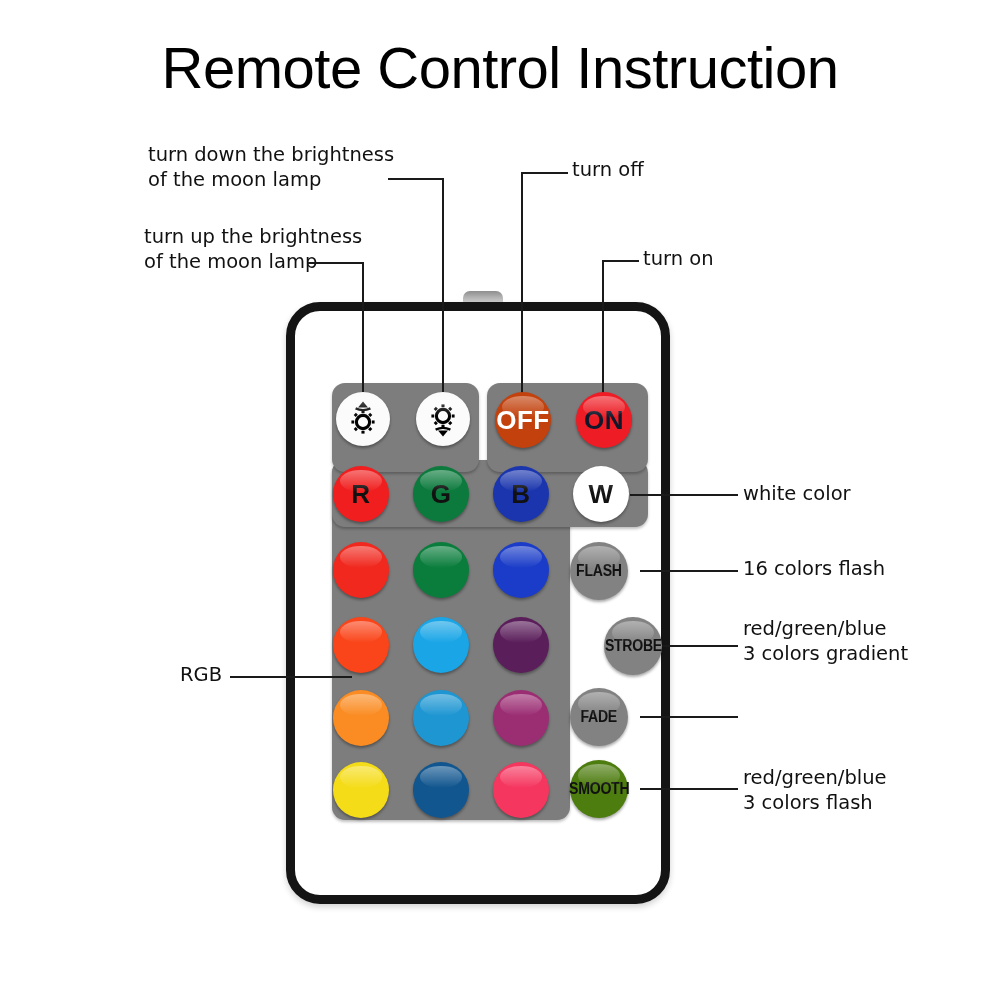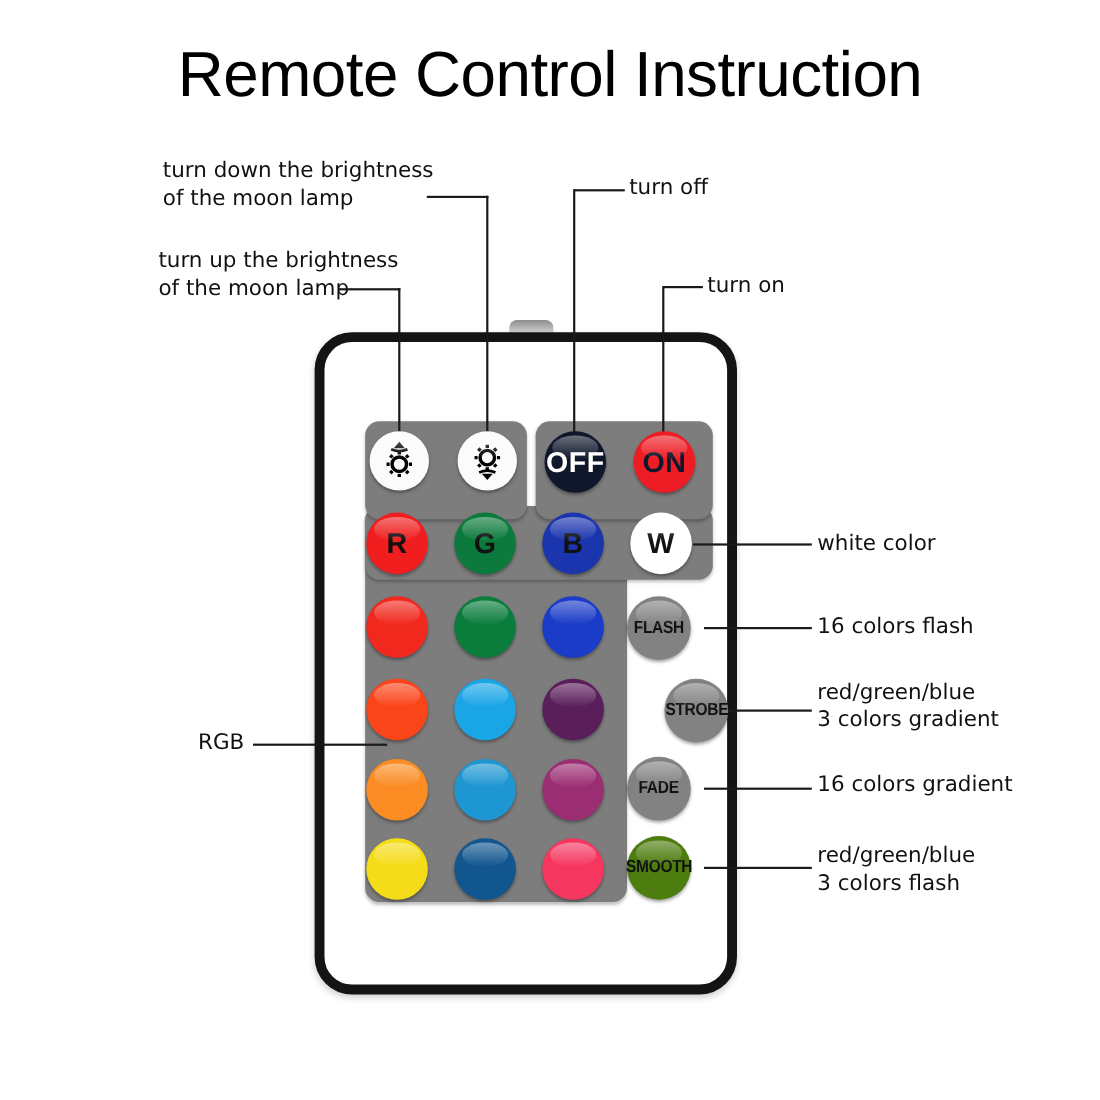--- a/index.html
+++ b/index.html
@@ -99,21 +99,20 @@
 
   <div class="callout right" style="left:643px;top:246px;">turn on</div>
 
   <div class="callout right" style="left:743px;top:481px;">white color</div>
 
   <div class="callout right" style="left:743px;top:556px;">16 colors flash</div>
 
   <div class="callout right" style="left:743px;top:616px;">red/green/blue
 3 colors gradient</div>
 
-  <div class="callout right" style="left:743px;top:700px;">16 colors gradient</div>
 
   <div class="callout right" style="left:743px;top:765px;">red/green/blue
 3 colors flash</div>
 
   <div class="callout" style="left:180px;top:662px;">RGB</div>
 
   <div class="ln h connector-top" style="left:388px;top:178px;width:56px;"></div>
   <div class="ln v connector-top" style="left:442px;top:178px;height:232px;"></div>
 
   <div class="ln h connector-top" style="left:308px;top:262px;width:56px;"></div>
@@ -175,21 +174,21 @@
           <line x1="11.8" y1="25.2" x2="13.8" y2="23.2"></line>
           <line x1="8.4" y1="17" x2="11.2" y2="17"></line>
           <line x1="11.8" y1="8.8" x2="13.8" y2="10.8"></line>
         </g>
         <path d="M20 37.4 L25 31.6 L15 31.6 Z" fill="#000"></path>
         <path d="M12.6 30.6 q7.4 -3.4 14.8 0" fill="none" stroke="#000" stroke-width="2.4"></path>
       </svg>
     </span>
   </div>
 
-  <div class="btn sheen" style="left:495px;top:392px;width:56px;height:56px;background:#0f172a;">
+  <div class="btn sheen" style="left:495px;top:392px;width:56px;height:56px;background:#c2410c;">
     <span class="btn-lbl" style="color:#ffffff;">OFF</span>
   </div>
 
   <div class="btn sheen" style="left:576px;top:392px;width:56px;height:56px;background:#ee1c24;">
     <span class="btn-lbl" style="color:#0f172a;">ON</span>
   </div>
 
   <div class="btn sheen" style="left:333px;top:466px;width:56px;height:56px;background:#f01e1e;">
     <span class="btn-lbl" style="color:#111;">R</span>
   </div>

